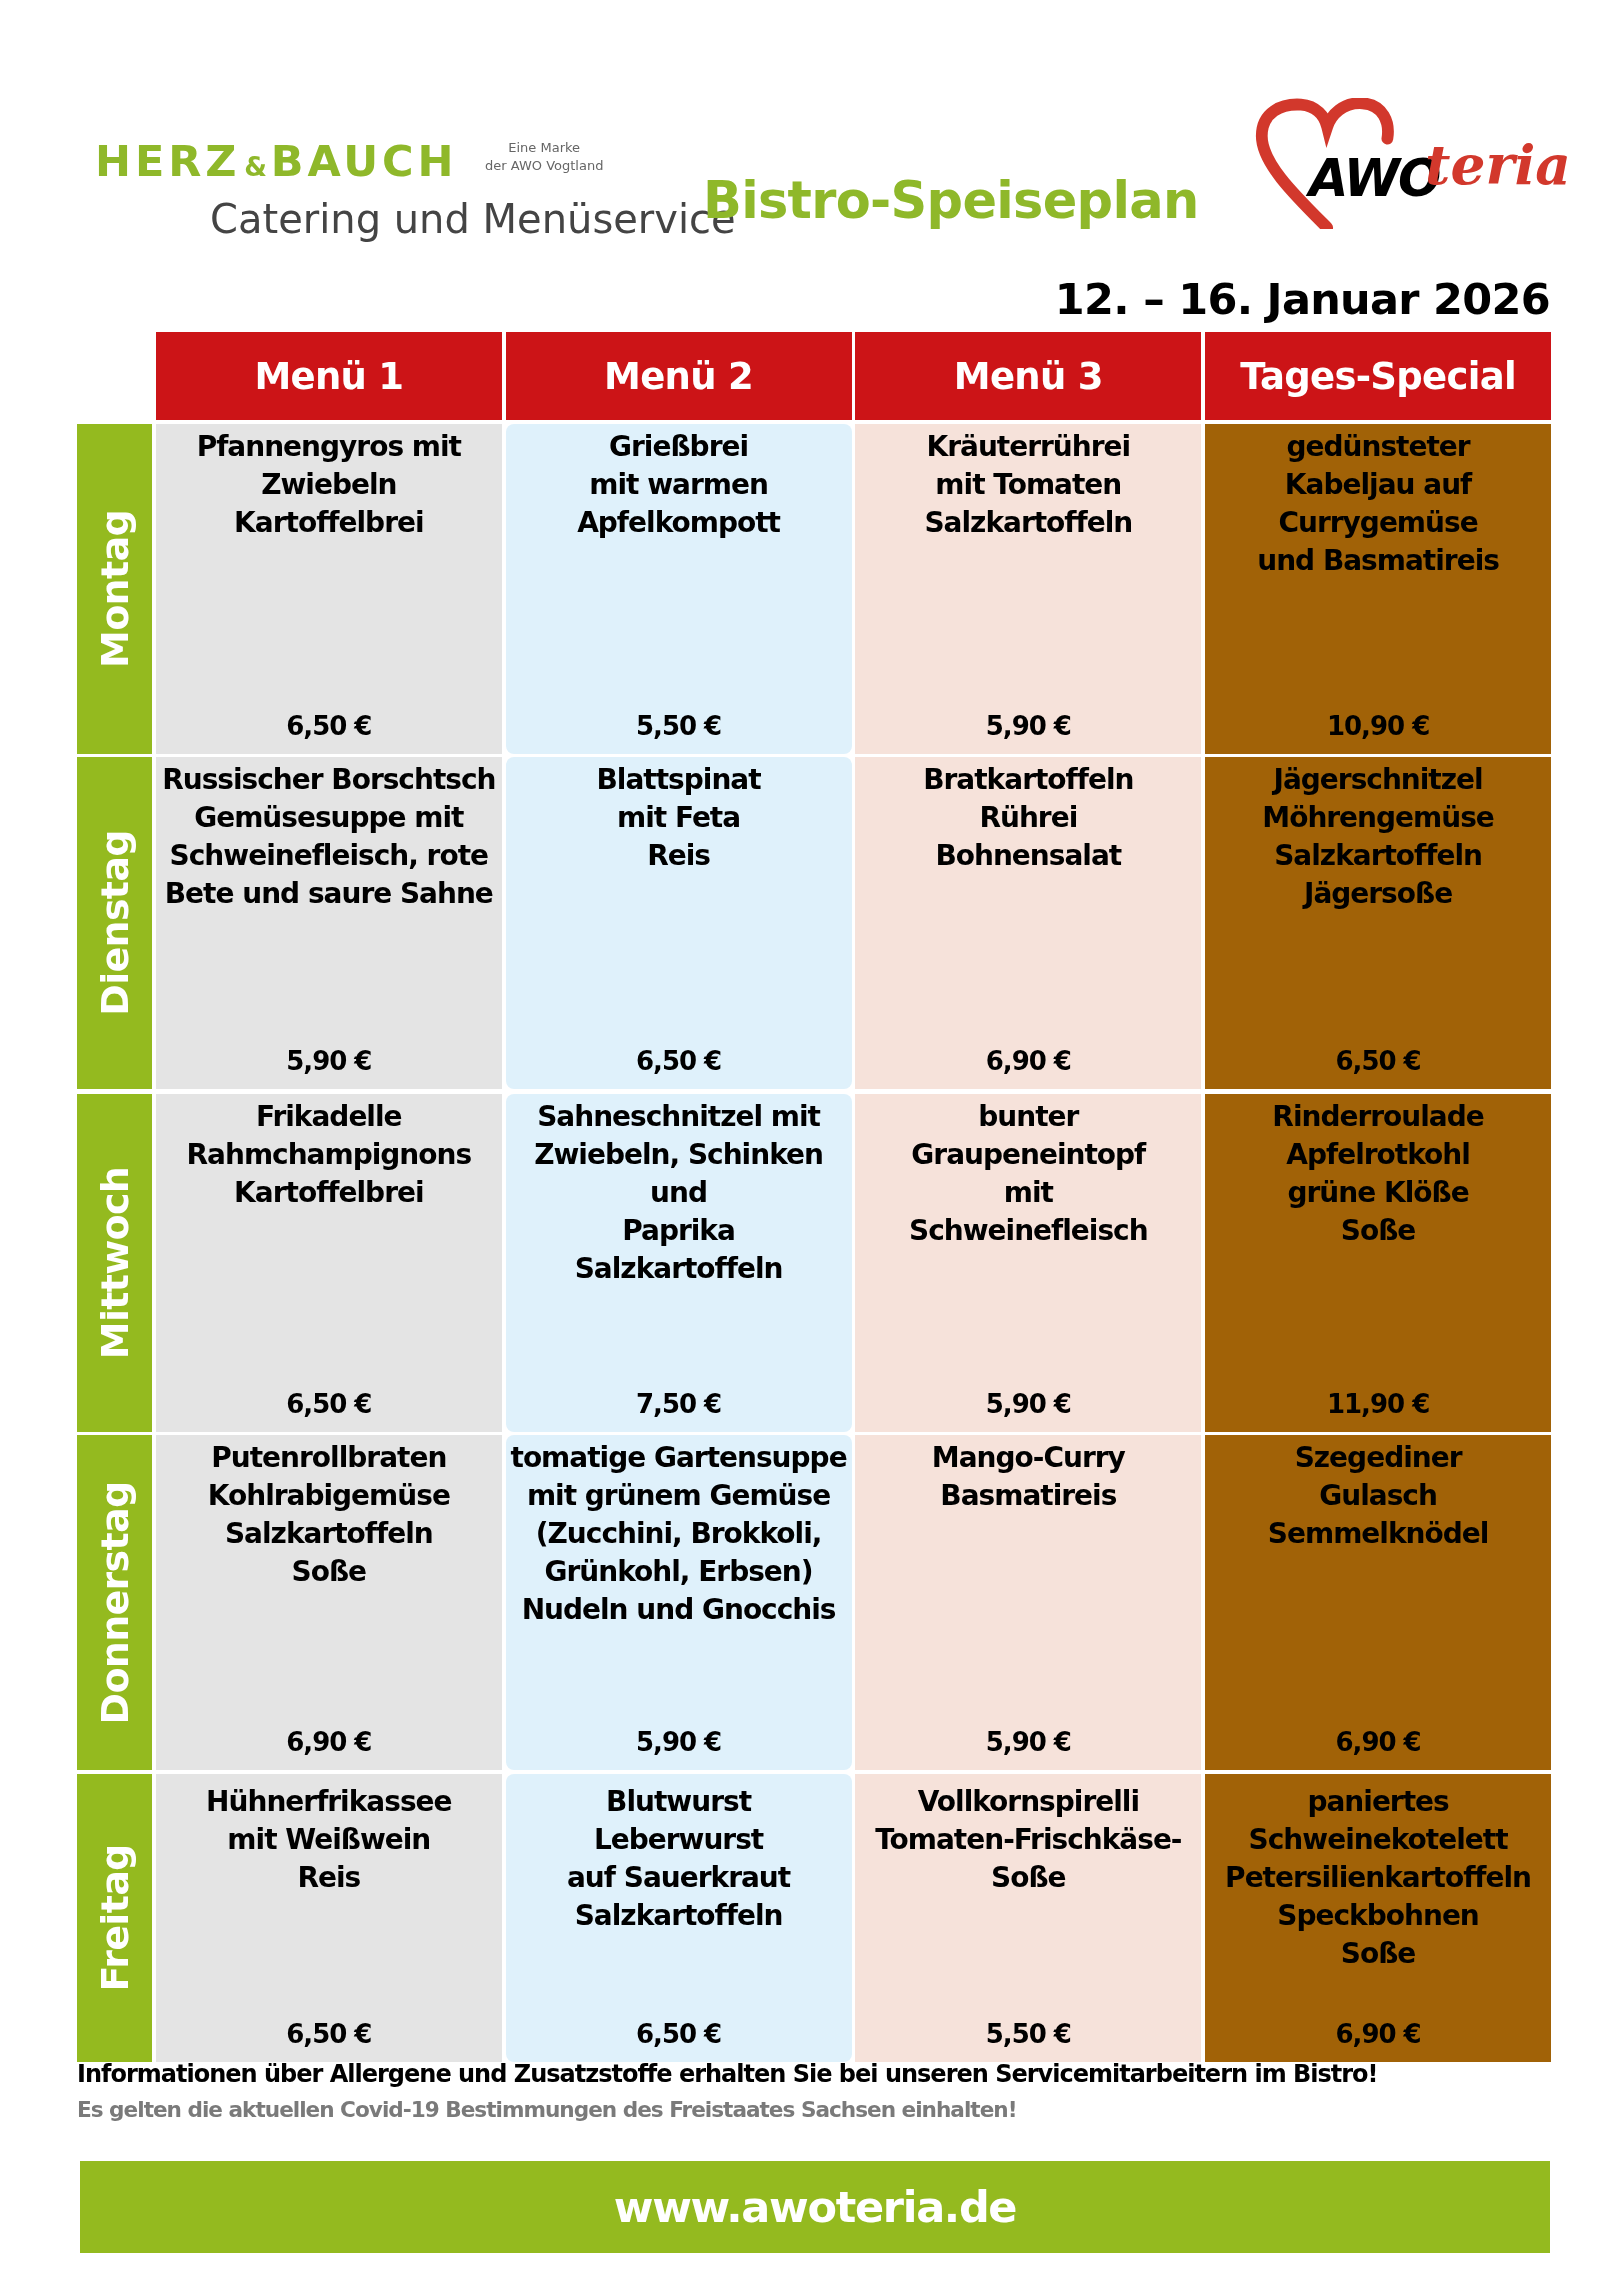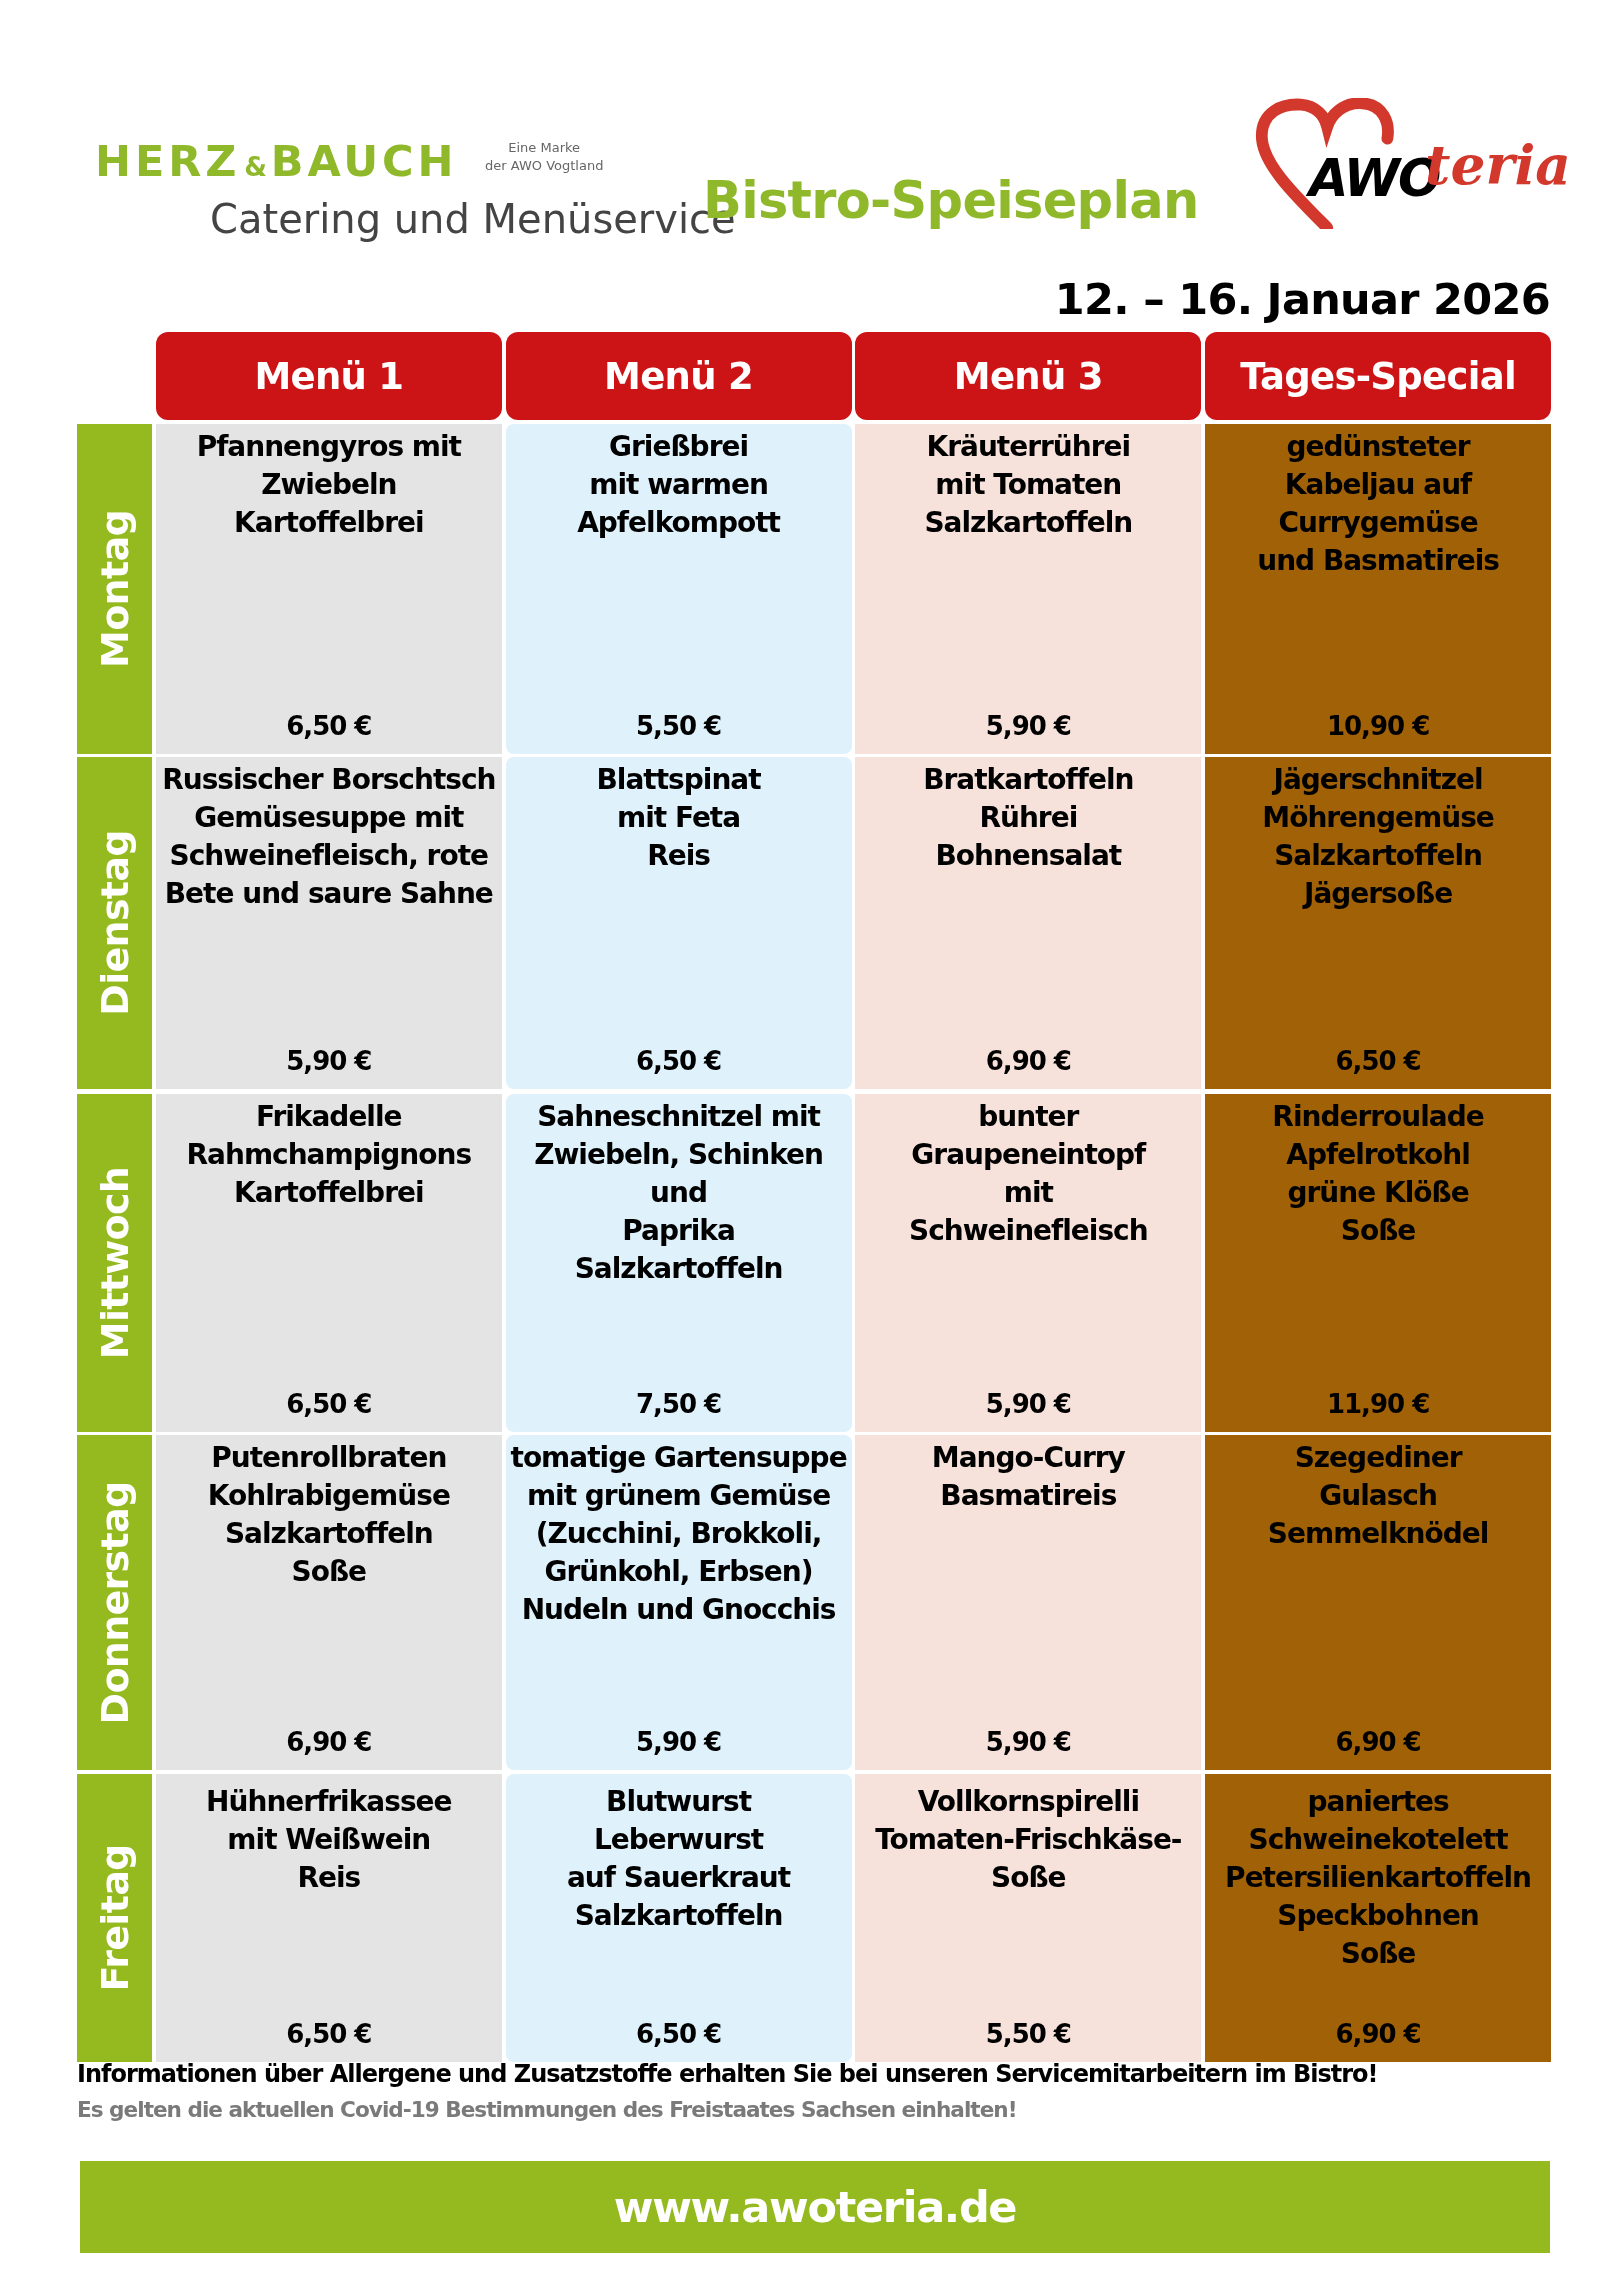--- a/index.html
+++ b/index.html
@@ -18,21 +18,21 @@
   .logo-awo { position: absolute; left: 1250px; top: 98px; width: 314px; height: 131px; }
   .logo-awo svg { position: absolute; left: 0; top: 0; }
   .awo-text { position: absolute; left: 59px; top: 51px; font-family: "DejaVu Sans", sans-serif; font-weight: bold; font-style: italic; font-size: 51px; color: #000; letter-spacing: -2px; }
   .teria-text { position: absolute; left: 175px; top: 34px; font-family: "DejaVu Serif", serif; font-weight: bold; font-style: italic; font-size: 55px; color: #d2382c; }
 
   .date-range { position: absolute; right: 73px; top: 274px; font-family: "DejaVu Sans", sans-serif; font-weight: bold; font-size: 43px; white-space: nowrap; letter-spacing: -0.7px; }
 
   
   .menu-table { position: absolute; left: 77px; top: 332px; width: 1474px; }
   .hdr-row { position: absolute; left: 79px; top: 0; width: 1395px; height: 88px; display: flex; gap: 3.9px; }
-  .hdr-cell { flex: 1; background: #cc1417; color: #fff; font-family: "DejaVu Sans", sans-serif; font-weight: bold; font-size: 37px; display: flex; align-items: center; justify-content: center; letter-spacing: -0.7px; border-radius: 12px; }
+  .hdr-cell { flex: 1; background: #cc1417; color: #fff; font-family: "DejaVu Sans", sans-serif; font-weight: bold; font-size: 37px; display: flex; align-items: center; justify-content: center; letter-spacing: -0.7px; }
 
   .day-row { position: absolute; left: 0; width: 1474px; display: flex; gap: 3.9px; }
   .day-label { width: 75px; background: #94ba1f; position: relative; flex: none; }
   .day-label span { position: absolute; left: 50%; top: 50%; transform: translate(-50%, -50%) rotate(-90deg); color: #fff; font-family: "DejaVu Sans", sans-serif; font-weight: bold; font-size: 38px; white-space: nowrap; letter-spacing: -0.7px; }
   .cell { flex: 1; position: relative; text-align: center; }
   .cell.m1 { background: #e4e4e4; }
   .cell.m2 { background: #dff1fb; border-radius: 8px; }
   .cell.m3 { background: #f6e2da; }
   .cell.ts { background: #a16207; }
   .dish { padding-top: 4px; font-family: "DejaVu Sans", sans-serif; font-weight: bold; font-size: 28px; line-height: 38px; letter-spacing: -1px; white-space: pre-line; }

